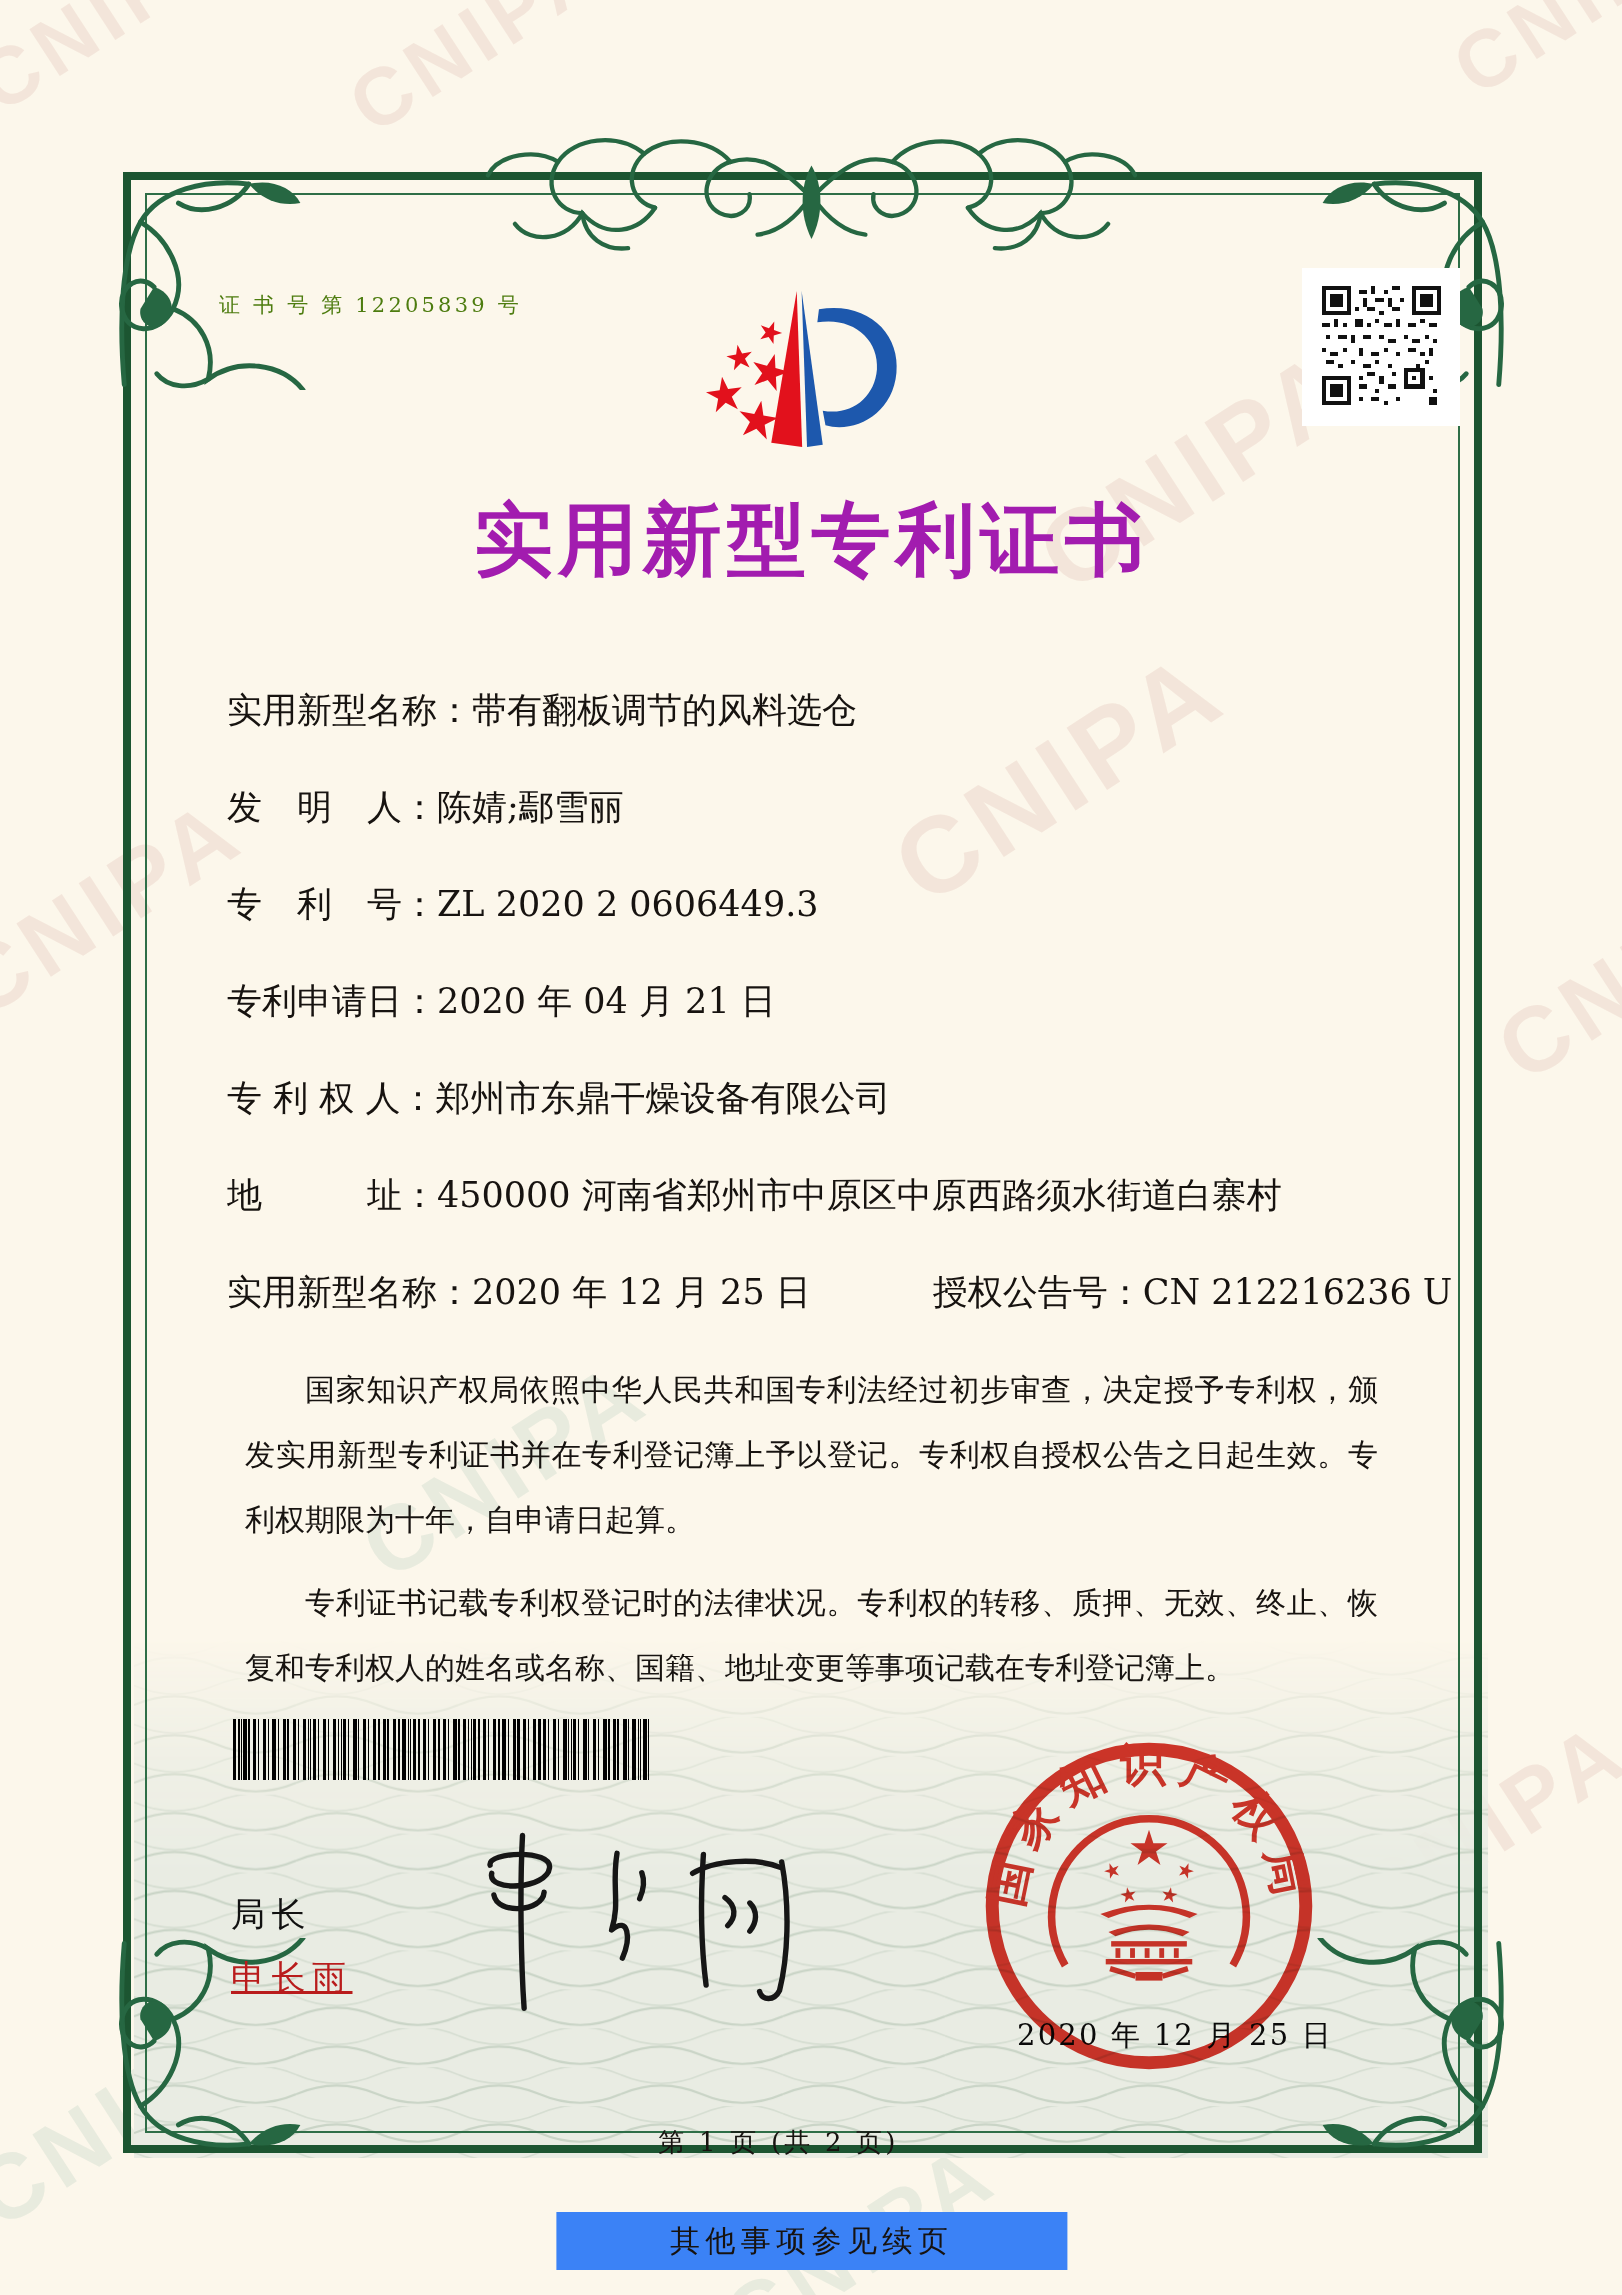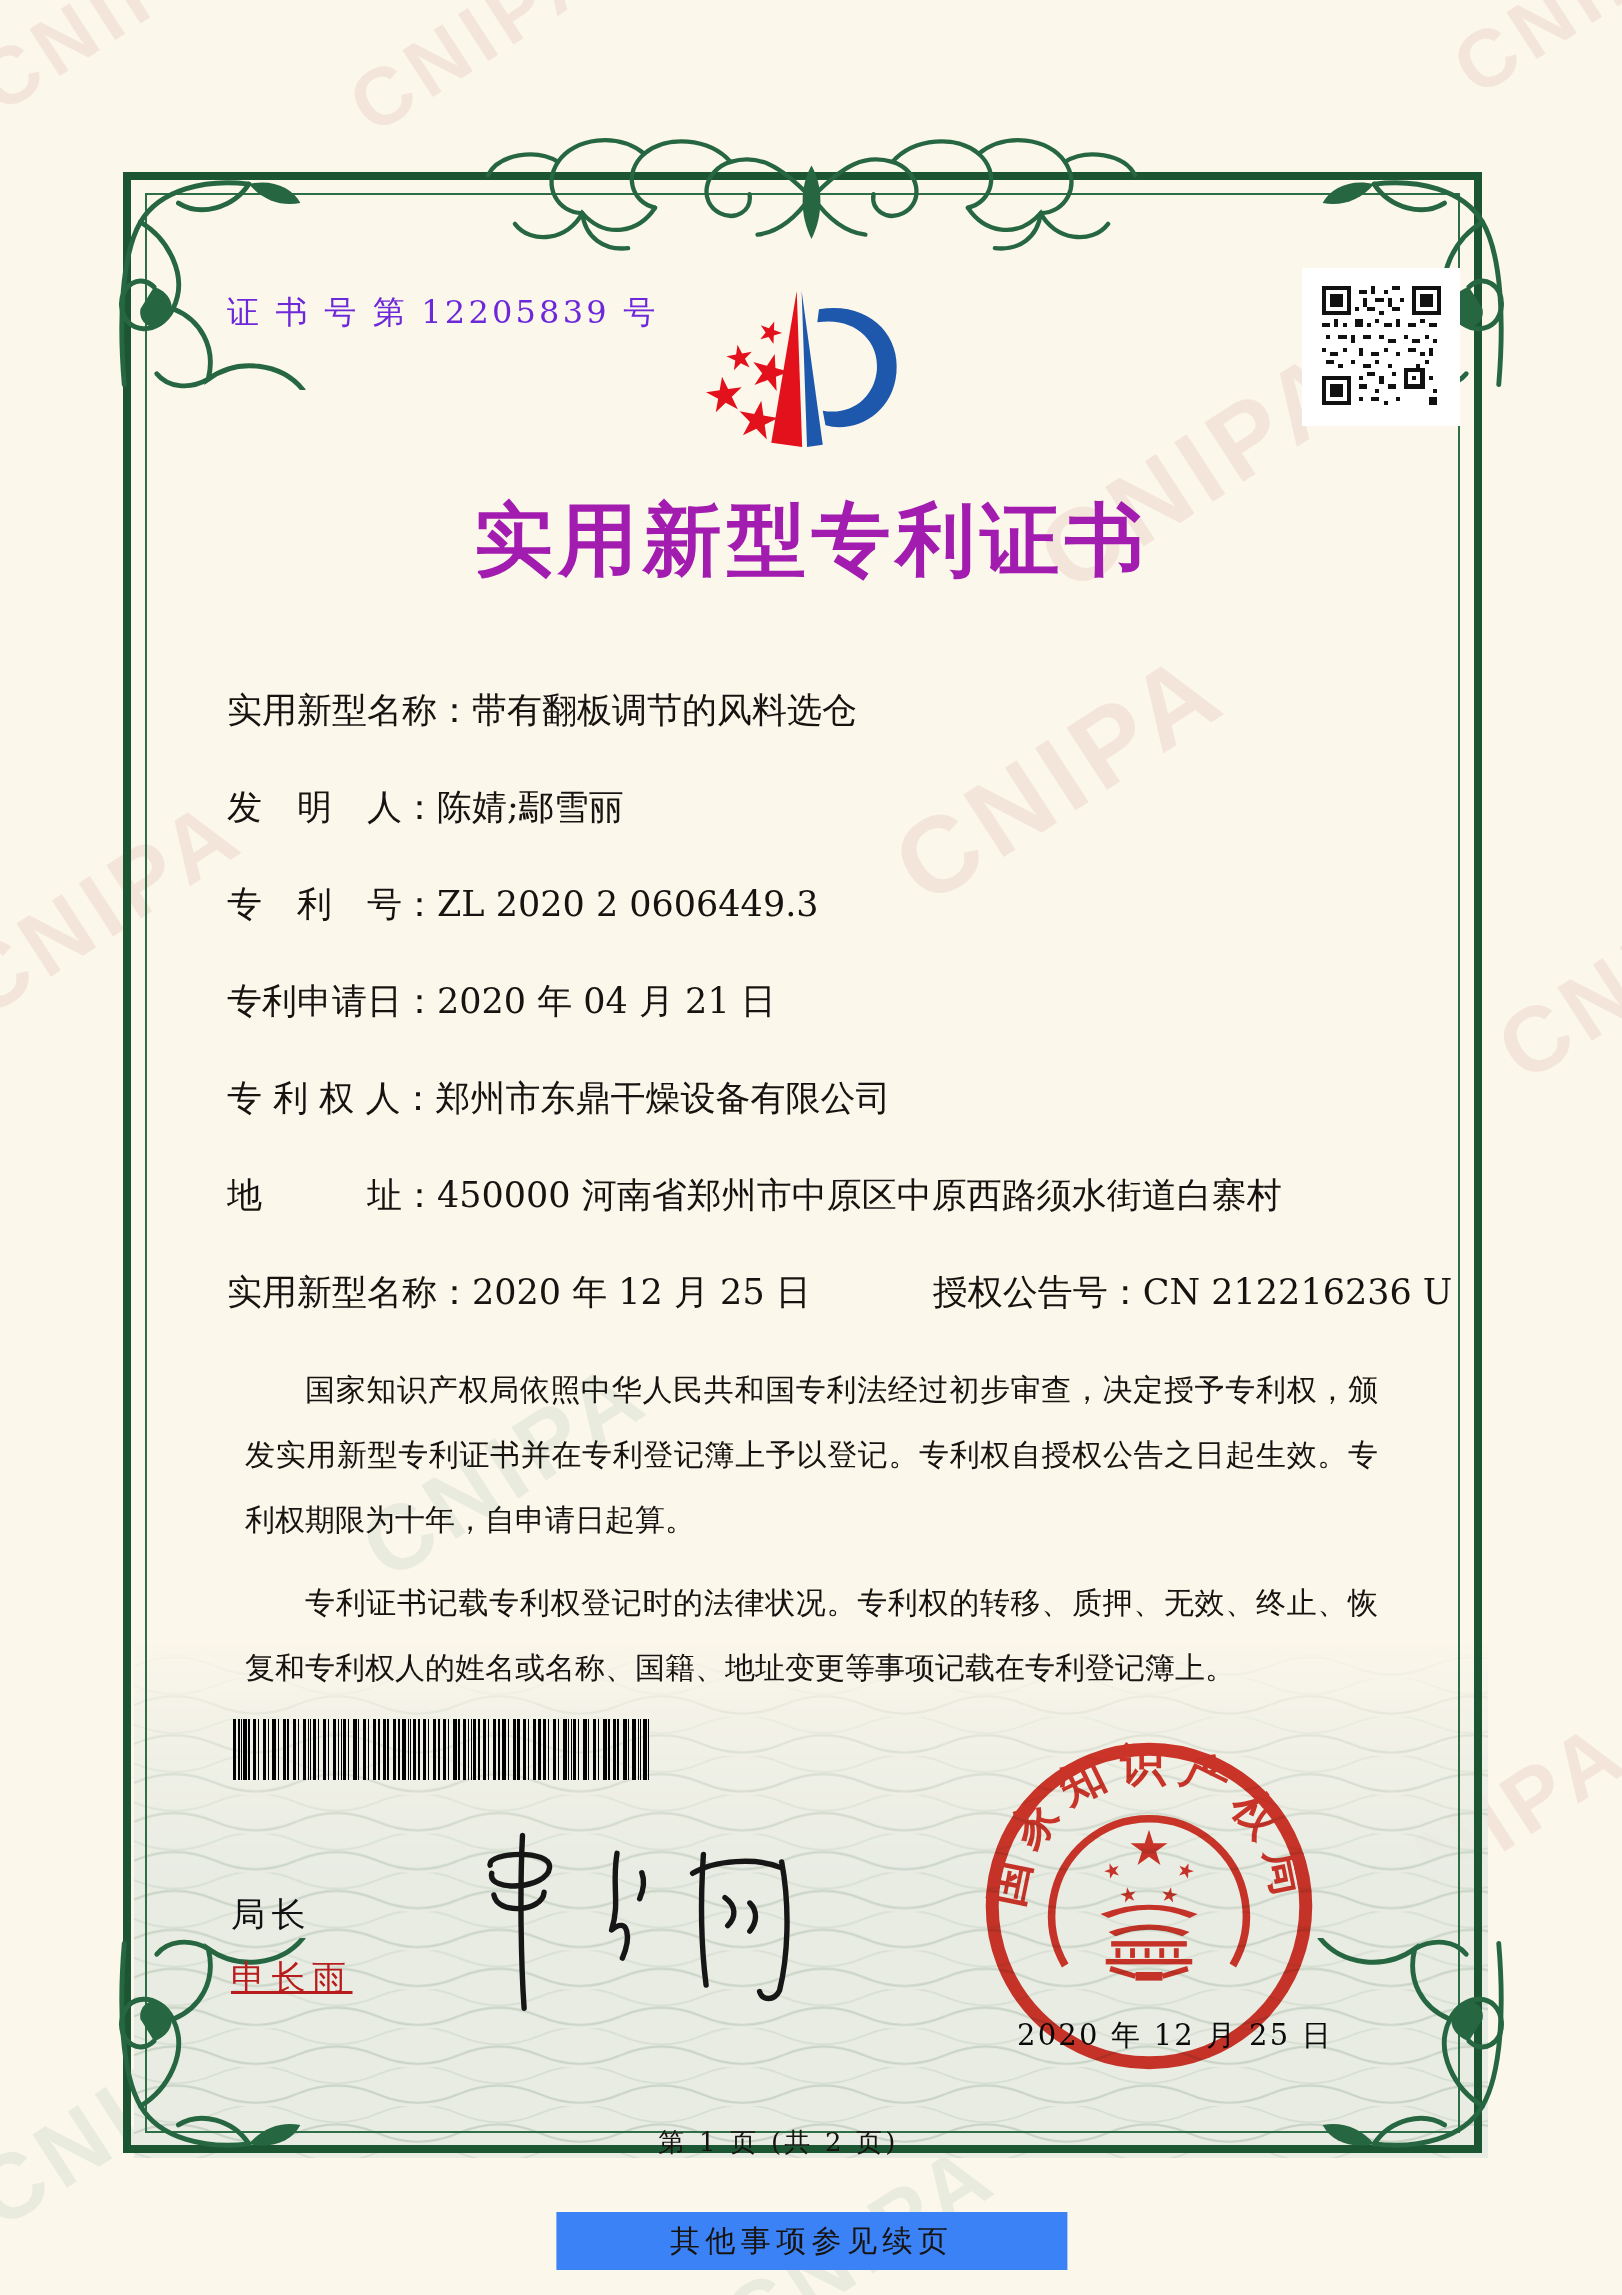--- a/index.html
+++ b/index.html
@@ -21,21 +21,21 @@
   .frame-inner{position:absolute;left:145px;top:193px;width:1315px;height:1940px;
                border:2.7px solid #2e6e47;z-index:2;box-sizing:border-box;}
   .corner{position:absolute;width:233px;height:233px;z-index:3;}
   .corner.tl{left:108px;top:157px;}
   .corner.tr{right:108px;top:157px;transform:scaleX(-1);}
   .corner.bl{left:108px;bottom:124px;transform:scaleY(-1);}
   .corner.br{right:108px;bottom:124px;transform:scale(-1,-1);}
   .top-ornament{position:absolute;left:476px;top:116px;width:671px;height:151px;z-index:3;}
 
   
-  .cert-no{position:absolute;left:227px;top:291px;font-size:32px;letter-spacing:3.2px;color:#6d28d9;z-index:5;}
+  .cert-no{position:absolute;left:219px;top:291px;font-size:21px;letter-spacing:3.2px;color:#4d7c0f;z-index:5;}
   .logo{position:absolute;left:703px;top:266px;z-index:5;}
   .qr-box{position:absolute;left:1302px;top:268px;width:158px;height:158px;background:#fff;z-index:5;}
   .qr{position:absolute;left:1322px;top:286px;z-index:6;}
   .title{position:absolute;left:0;top:488px;width:1623px;text-align:center;font-size:79px;
          font-weight:bold;letter-spacing:5.4px;color:#a21caf;z-index:5;}
 
   
   .fields{position:absolute;left:227px;top:693px;width:1190px;z-index:5;font-size:35px;color:#171310;}
   .frow{height:97px;line-height:35px;white-space:nowrap;}
   .frow .lab{display:inline-block;}

